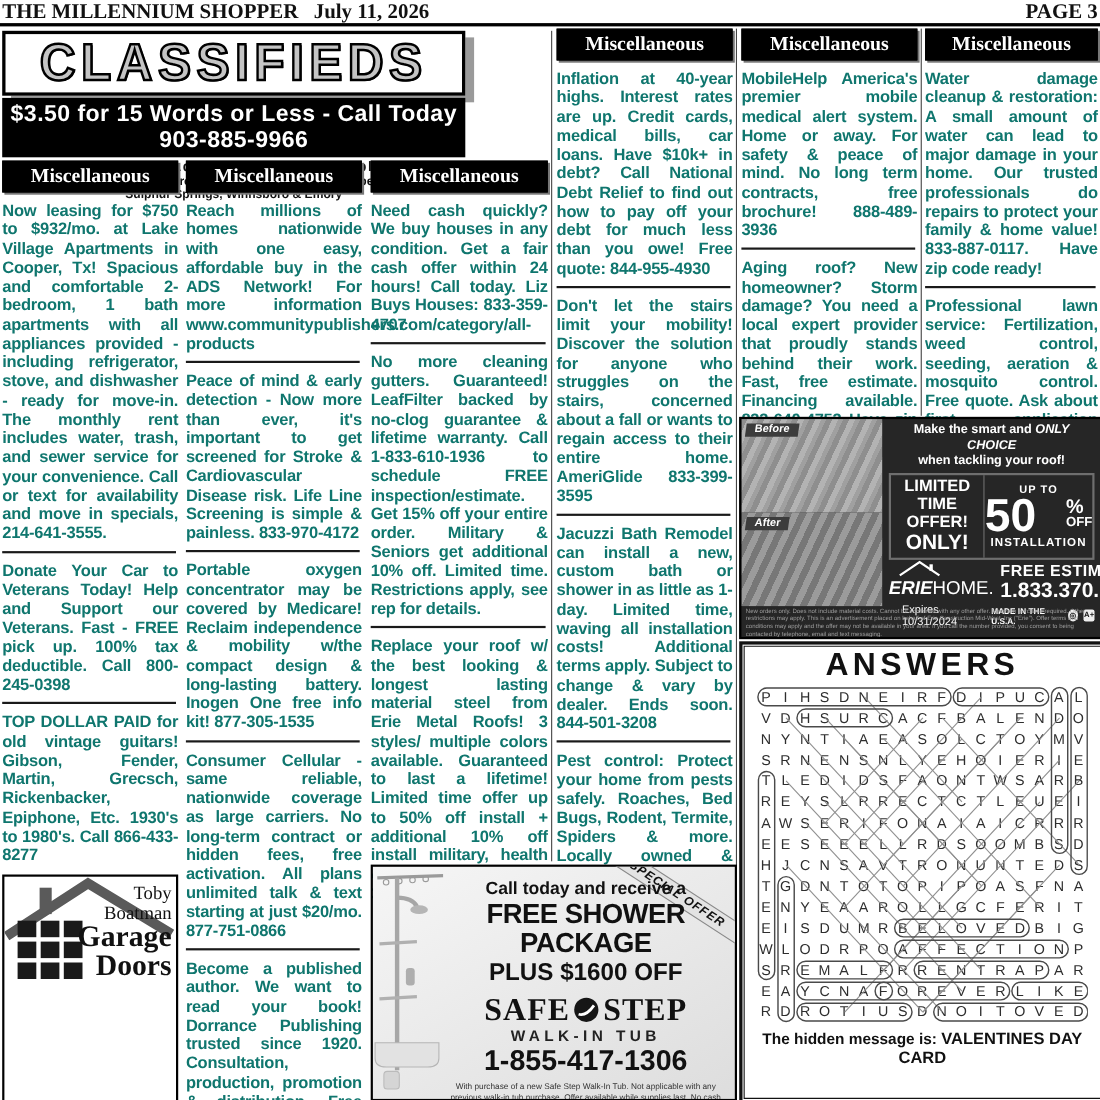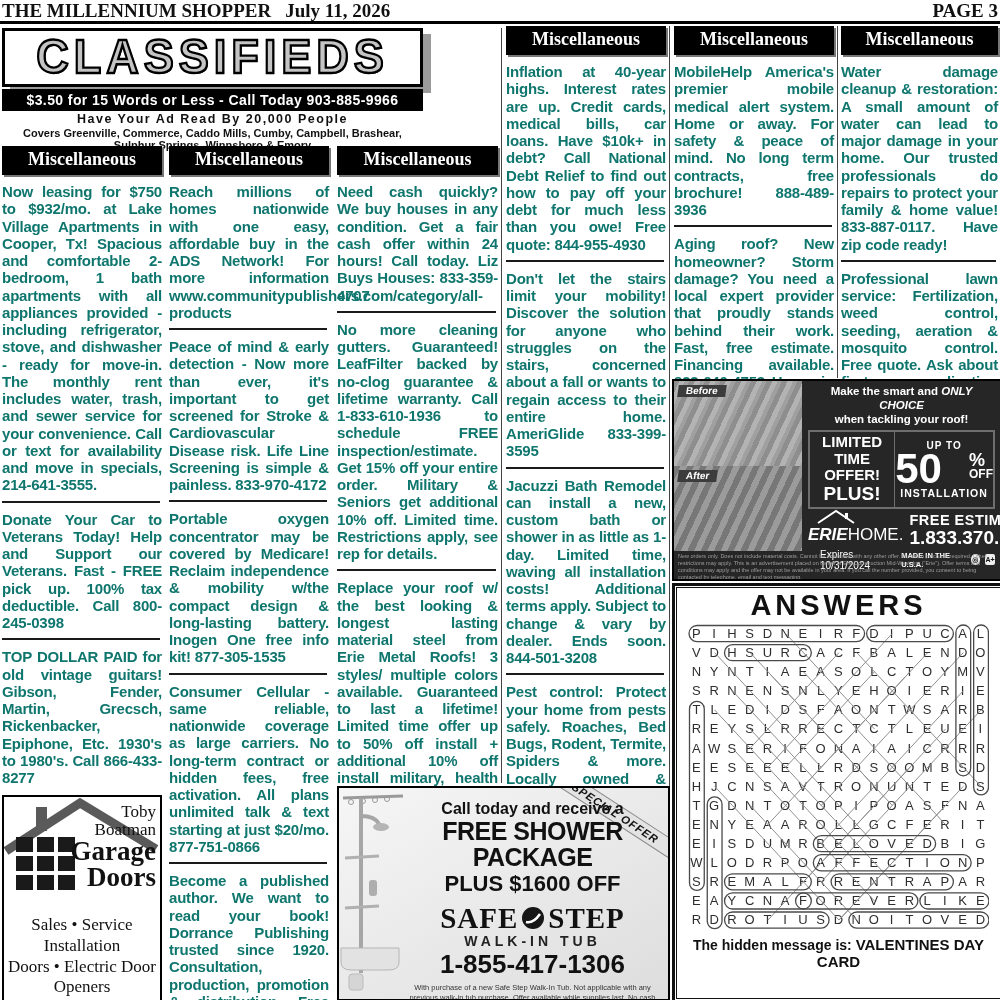--- a/index.html
+++ b/index.html
@@ -12,21 +12,21 @@
   .masthead .lft{display:flex;gap:14px;padding-left:2px;text-align:right;}
   .masthead .pageno{padding-right:2px;}
   .vrule{position:absolute;width:1px;background:#444;}
   
   .banner{position:absolute;left:2px;top:28px;width:421px;}
   .cls-box{border:3px solid #000;background:#fff;box-shadow:8px 6px 0 #9a9a9a;
            padding:3px 0 5px;margin-bottom:2px;}
   .cls-word{font-weight:bold;font-size:45px;letter-spacing:5px;text-align:center;color:#c4c4c4;
             -webkit-text-stroke:2.2px #000;text-shadow:1px 1px 0 #000;line-height:1.0;
             transform:scaleY(1.05);}
-  .price-bar{background:#000;color:#fff;font-weight:bold;font-size:14px;text-align:center;
+  .price-bar{background:#000;color:#fff;font-weight:bold;font-size:21px;text-align:center;
              padding:3px 0;letter-spacing:0.4px;}
   .reach-line{font-weight:bold;font-size:12.5px;text-align:center;letter-spacing:1.5px;padding-top:1px;}
   .coverage-line{font-weight:bold;font-size:11px;text-align:center;padding-top:1px;}
   
   .col{position:absolute;}
   .misc{margin:0 0 8px 0;background:#000;color:#fff;text-align:center;
         font-family:"Liberation Serif",serif;font-weight:bold;font-size:18px;
         padding:2px 0 4px;border:1px solid #000;box-shadow:2px 2px 0 #777;}
   .ad{font-weight:bold;font-size:15px;line-height:1.15;text-align:justify;color:#0f766e;
       letter-spacing:-0.2px;}
@@ -160,24 +160,20 @@
             <span></span>
             <span></span>
         </div>
         <div class="g-names">
           <div class="g-small">Toby</div>
           <div class="g-small">Boatman</div>
           <div class="g-big">Garage</div>
           <div class="g-big">Doors</div>
         </div>
       </div>
-      <div class="g-svcs" style="white-space:pre-line">Sales • Service
-Installation
-Doors • Electric Door
-Openers</div>
 
     </div>
   </section>
 
   <section class="col" style="left:169px;top:146px;width:160px">
     <h2 class="misc">Miscellaneous</h2>
     <div class="ads">
         <div class="ad">Reach millions of homes nationwide with one easy, affordable buy in the ADS Network! For more information www.communitypublishers.com/category/all-products</div>
         <div class="sep"></div>
         <div class="ad">Peace of mind &amp; early detection - Now more than ever, it's important to get screened for Stroke &amp; Cardiovascular Disease risk. Life Line Screening is simple &amp; painless. 833-970-4172</div>
@@ -280,21 +276,21 @@
     <div class="erie-right">
       <div class="erie-head">
         <span>Make the smart and </span><em>ONLY CHOICE</em><br>
         <span>when tackling your roof!</span>
       </div>
       <div class="offer-panel">
         <div class="offer-left">
           <div>LIMITED</div>
             <div>TIME</div>
           <div>OFFER!</div>
-            <div style="font-size:19px">PLUS!</div>
+            <div style="font-size:19px">ONLY!</div>
         </div>
         <div class="offer-right">
           <div class="upto">UP TO</div>
           <div class="pct-row">
             <span class="pct-big">50</span>
             <span class="pct-side">
               <span class="pct-sign">%</span>
               <span class="pct-off">OFF</span>
             </span>
           </div>

